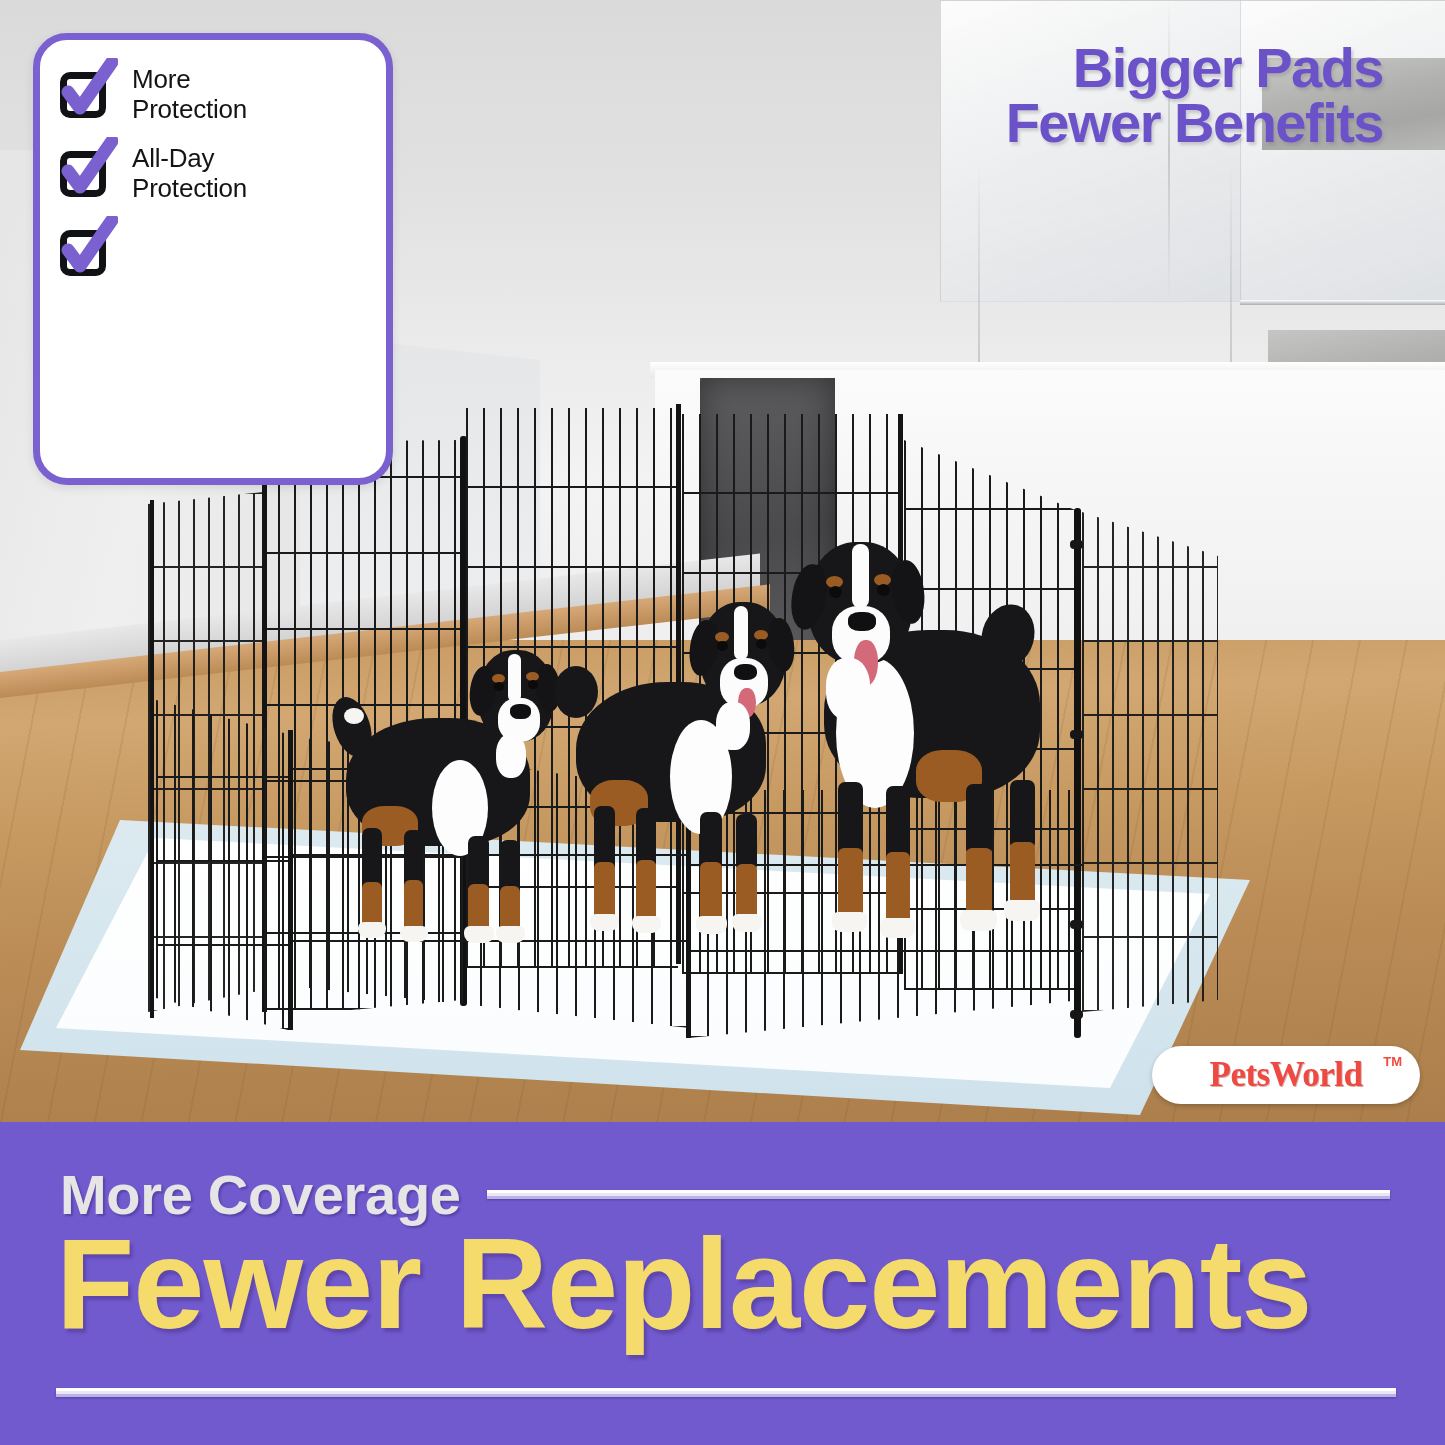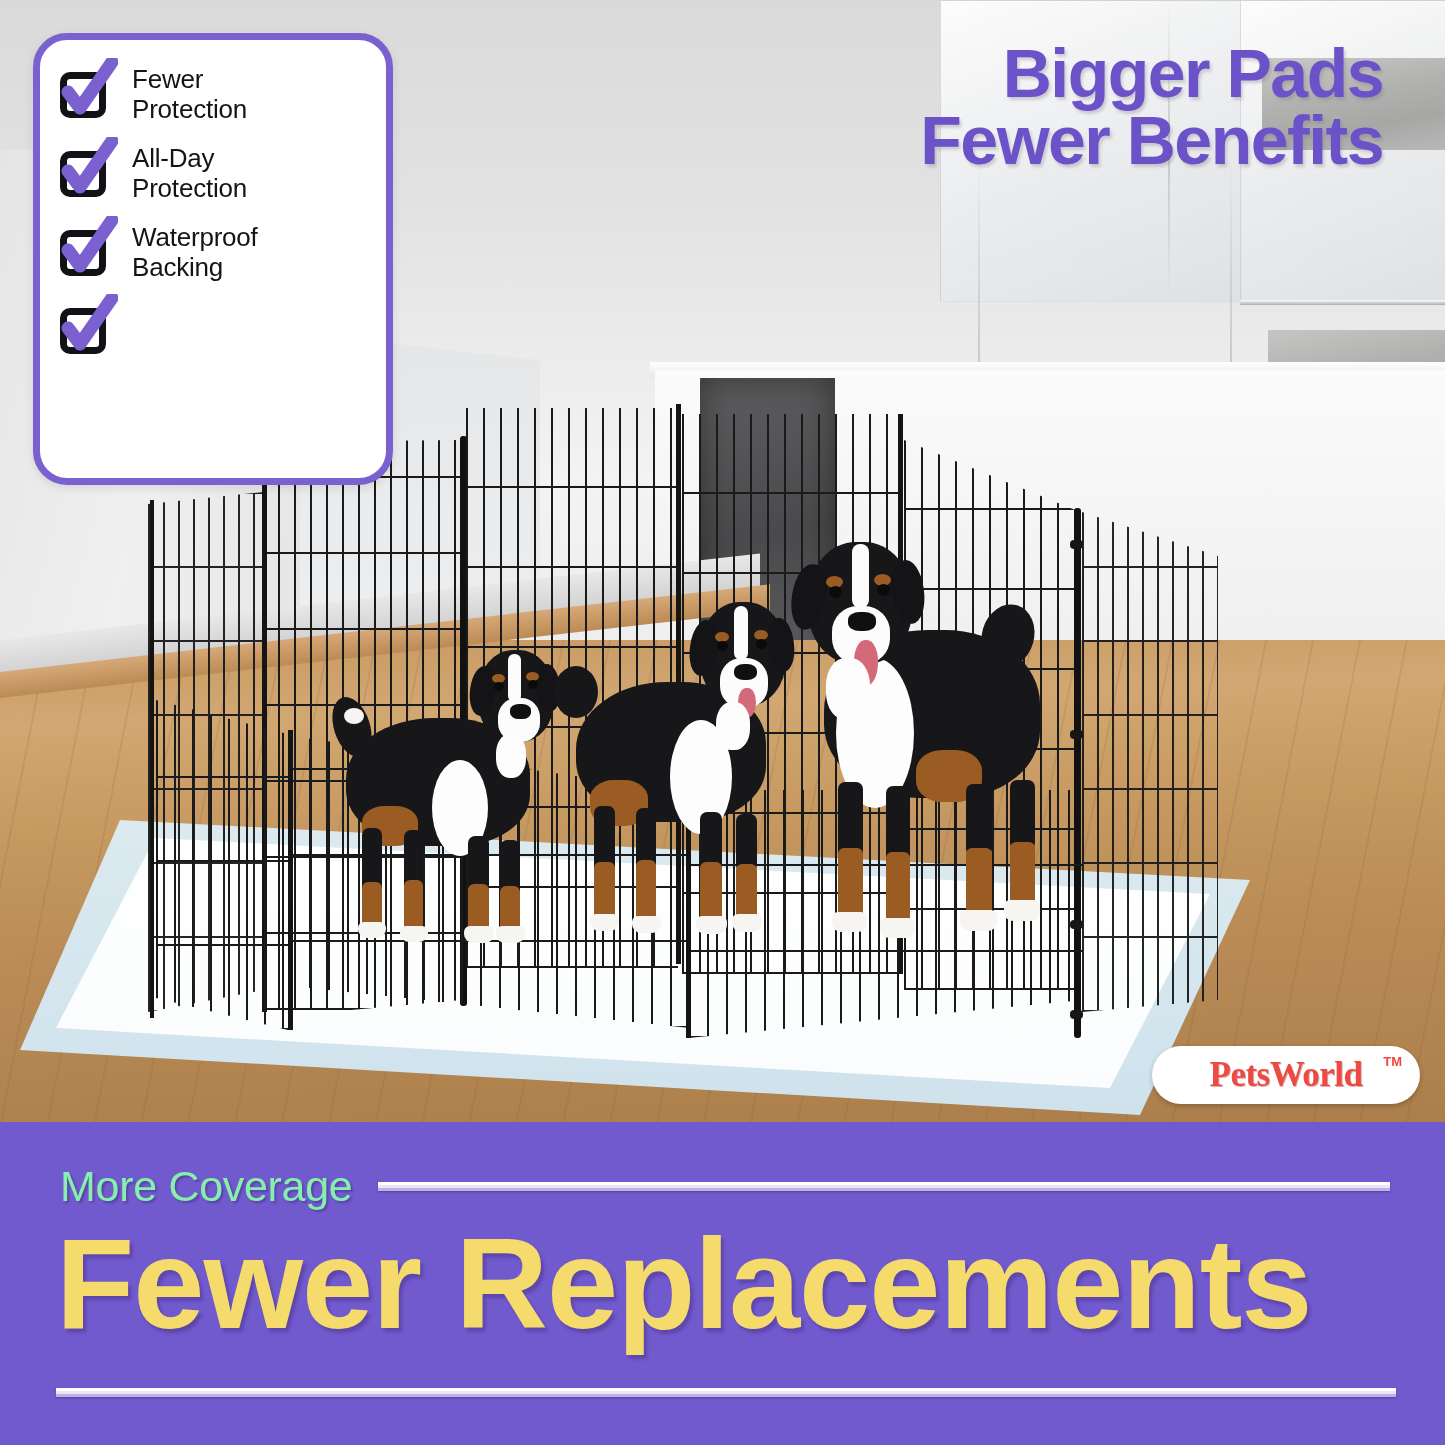--- a/index.html
+++ b/index.html
@@ -170,21 +170,21 @@
     font-size:26px;line-height:1.17;color:#141416;font-weight:400;
     letter-spacing:-.2px;padding-top:2px;
   }
 
   
   .headline{
     position:absolute;right:62px;top:40px;width:930px;
     text-align:right;
     color:#6c52c8;
     font-weight:700;
-    font-size:68px;
+    font-size:56px;
     line-height:.99;
     letter-spacing:-1.5px;
     text-shadow:2px 3px 3px rgba(120,120,130,.30);
   }
   .headline .l2{display:block;}
 
   
   .logo{
     position:absolute;left:1152px;top:1046px;
     width:268px;height:58px;
@@ -206,21 +206,21 @@
   
   .banner{
     position:absolute;left:0;top:1122px;width:1445px;height:323px;
     background:#7159ce;
   }
   .b-row{
     position:absolute;left:60px;top:40px;width:1330px;
     display:flex;align-items:center;gap:26px;
   }
   .b-more{
-    color:#86efac;font-size:43px;font-weight:400;letter-spacing:-.3px;
+    color:#e5e5e5;font-size:56px;font-weight:700;letter-spacing:-.3px;
     white-space:nowrap;
     text-shadow:2px 2px 2px rgba(60,40,120,.45);
   }
   .rule{
     height:9px;flex:1;
     background:linear-gradient(180deg,#ffffff 0 3px,#e9e6f7 3px 6px,#b9b2e2 6px 9px);
     box-shadow:0 1px 2px rgba(55,35,115,.45);
   }
   .b-fewer{
     position:absolute;left:56px;top:98px;width:1345px;
@@ -410,58 +410,46 @@
   <div class="feat-card">
 
     <div class="feat-row">
       <span class="chk">
         <span class="box"></span>
         <svg viewBox="0 0 62 62">
             <path d="M12 34 L24 50 L56 4" fill="none" stroke="#7b61d0" stroke-width="13" stroke-linecap="round" stroke-linejoin="round"></path>
           </svg>
       </span>
       <span class="feat-txt">
-        <span>Fewer</span><br>
+        <span>More</span><br>
         <span>Protection</span>
       </span>
     </div>
 
     <div class="feat-row">
       <span class="chk">
         <span class="box"></span>
         <svg viewBox="0 0 62 62">
             <path d="M12 34 L24 50 L56 4" fill="none" stroke="#7b61d0" stroke-width="13" stroke-linecap="round" stroke-linejoin="round"></path>
           </svg>
       </span>
       <span class="feat-txt">
         <span>All-Day</span><br>
         <span>Protection</span>
       </span>
     </div>
 
+
     <div class="feat-row">
       <span class="chk">
         <span class="box"></span>
         <svg viewBox="0 0 62 62">
             <path d="M12 34 L24 50 L56 4" fill="none" stroke="#7b61d0" stroke-width="13" stroke-linecap="round" stroke-linejoin="round"></path>
           </svg>
       </span>
-      <span class="feat-txt">
-        <span>Waterproof</span><br>
-        <span>Backing</span>
-      </span>
-    </div>
-
-    <div class="feat-row">
-      <span class="chk">
-        <span class="box"></span>
-        <svg viewBox="0 0 62 62">
-            <path d="M12 34 L24 50 L56 4" fill="none" stroke="#7b61d0" stroke-width="13" stroke-linecap="round" stroke-linejoin="round"></path>
-          </svg>
-      </span>
     </div>
 
   </div>
 
   <div class="headline">
     <span>Bigger Pads</span>
     <span class="l2">Fewer Benefits</span>
   </div>
 
   <div class="logo">

